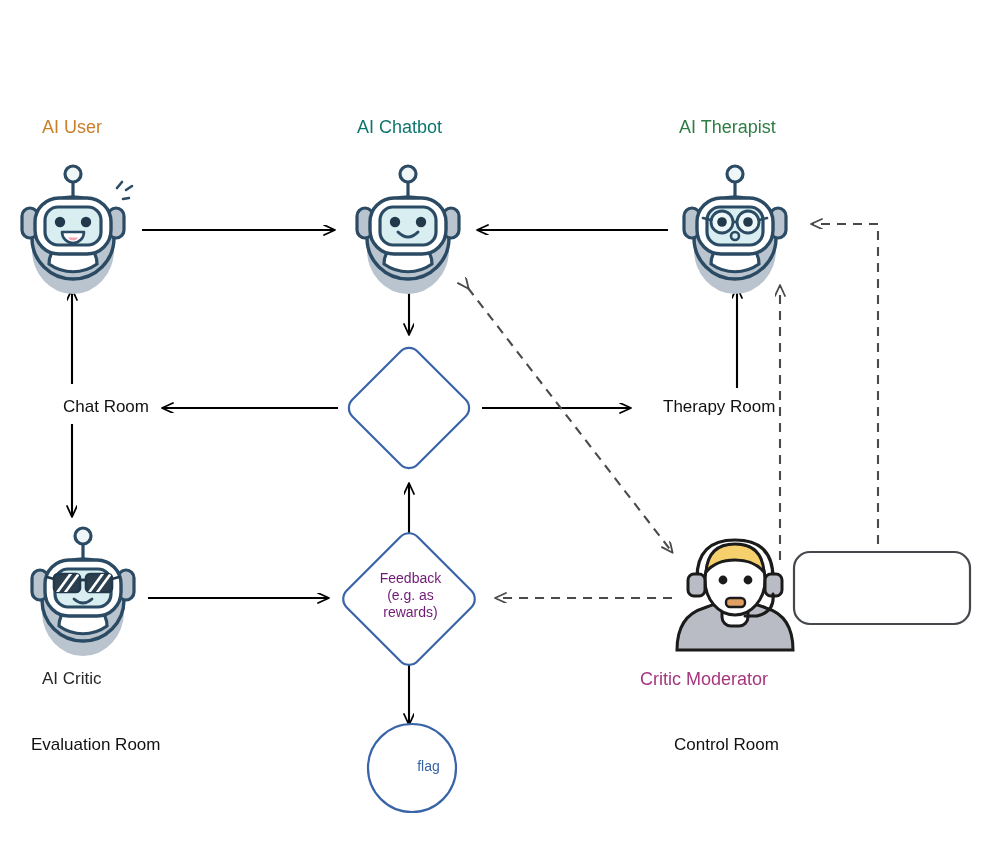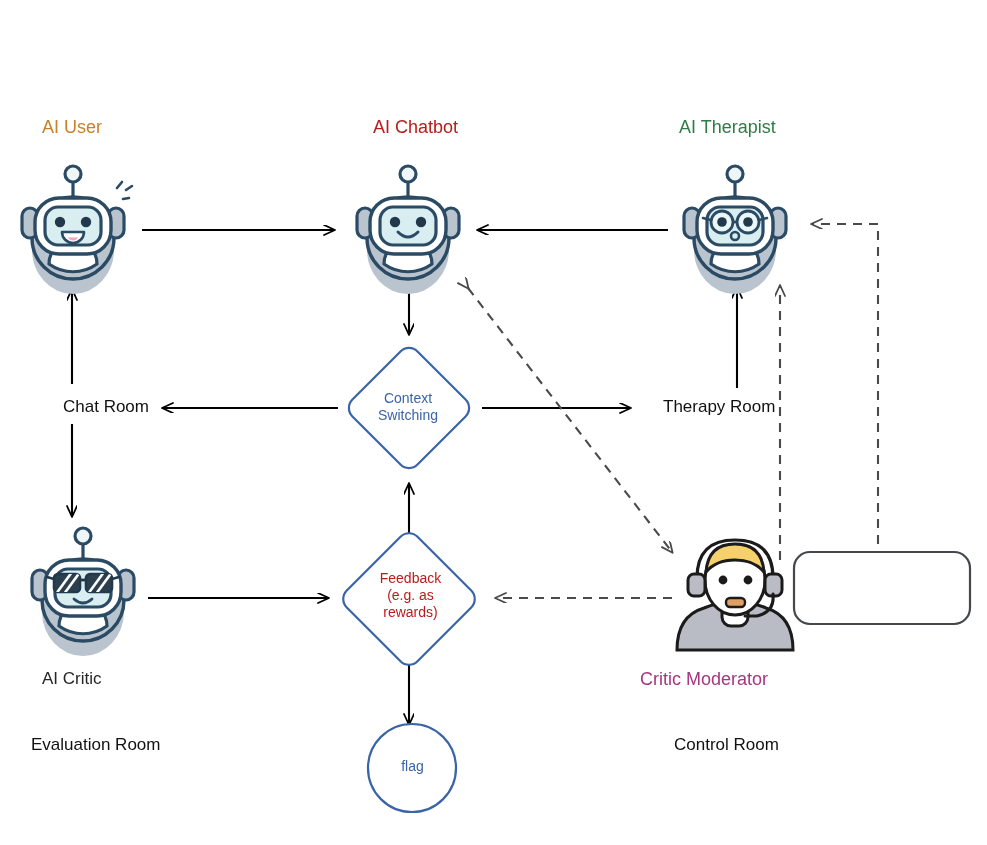--- a/index.html
+++ b/index.html
@@ -37,44 +37,44 @@
     color: #1a1a1a;
   }
   .role-label {
     font-size: 18px;
   }
   .room-label {
     font-size: 17px;
     color: #111111;
   }
   #label-ai-user   { left: 42px;  top: 116px; color: #c8802a; }
-  #label-ai-chatbot{ left: 373px; top: 116px; color: #b91c1c; }
+  #label-ai-chatbot{ left: 357px; top: 116px; color: #0f766e; }
   #label-ai-therapist { left: 679px; top: 116px; color: #2e7d45; }
   #label-ai-critic { left: 42px;  top: 668px; color: #262626; font-size:17px;}
   #label-human-moderator { left: 640px; top: 668px; color: #a5367f; }
   #label-chat-room { left: 37px;  top: 396px; margin-left: 26px; }
   #label-therapy-room { left: 663px; top: 396px; }
   #label-evaluation-room { left: 31px; top: 734px; }
   #label-control-room { left: 674px; top: 734px; text-align: center; }
   .node-text {
     position: absolute;
     text-align: center;
     line-height: 1.22;
     white-space: pre-line;
   }
   #text-context-switching {
     left: 348px; top: 390px; width: 120px;
     font-size: 14px; color: #3a64a8;
   }
   #text-feedback {
     left: 343px; top: 570px; width: 135px;
-    font-size: 14px; color: #b91c1c;
+    font-size: 14px; color: #701a75;
   }
   #text-flag {
-    left: 370px; top: 758px; width: 85px;
+    left: 386px; top: 758px; width: 85px;
     font-size: 14px; color: #3a64a8;
   }
   #text-domain-data {
     left: 795px; top: 565px; width: 170px;
     font-size: 15px; color: #1f2328;
   }
 </style>
 </head>
 <body>
 
@@ -238,20 +238,18 @@
   <div class="lbl role-label" id="label-ai-chatbot">AI Chatbot</div>
   <div class="lbl role-label" id="label-ai-therapist">AI Therapist</div>
   <div class="lbl role-label" id="label-ai-critic">AI Critic</div>
   <div class="lbl role-label" id="label-human-moderator">Critic Moderator</div>
 
   <div class="lbl room-label" id="label-chat-room">Chat Room</div>
   <div class="lbl room-label" id="label-therapy-room">Therapy Room</div>
   <div class="lbl room-label" id="label-evaluation-room">Evaluation Room</div>
   <div class="lbl room-label" id="label-control-room">Control Room</div>
 
-  <div class="node-text" id="text-context-switching">Context
-Switching</div>
   <div class="node-text" id="text-feedback">Feedback
 (e.g. as
 rewards)</div>
   <div class="node-text" id="text-flag">flag</div>
 
 </div>
 
 </body></html>

